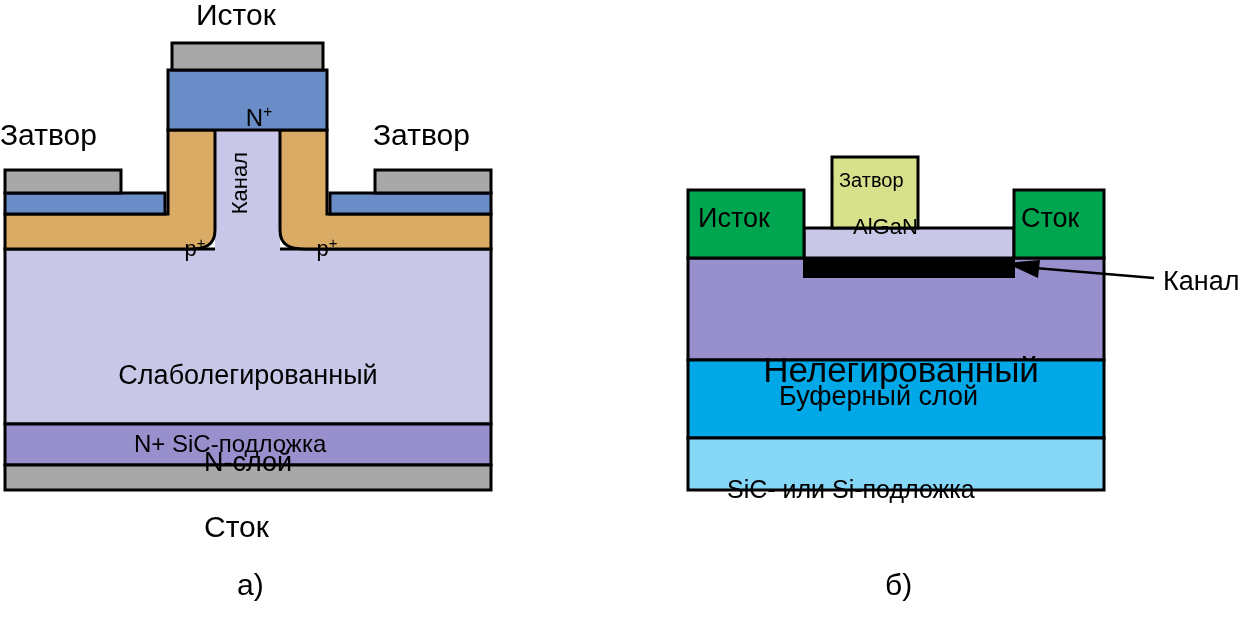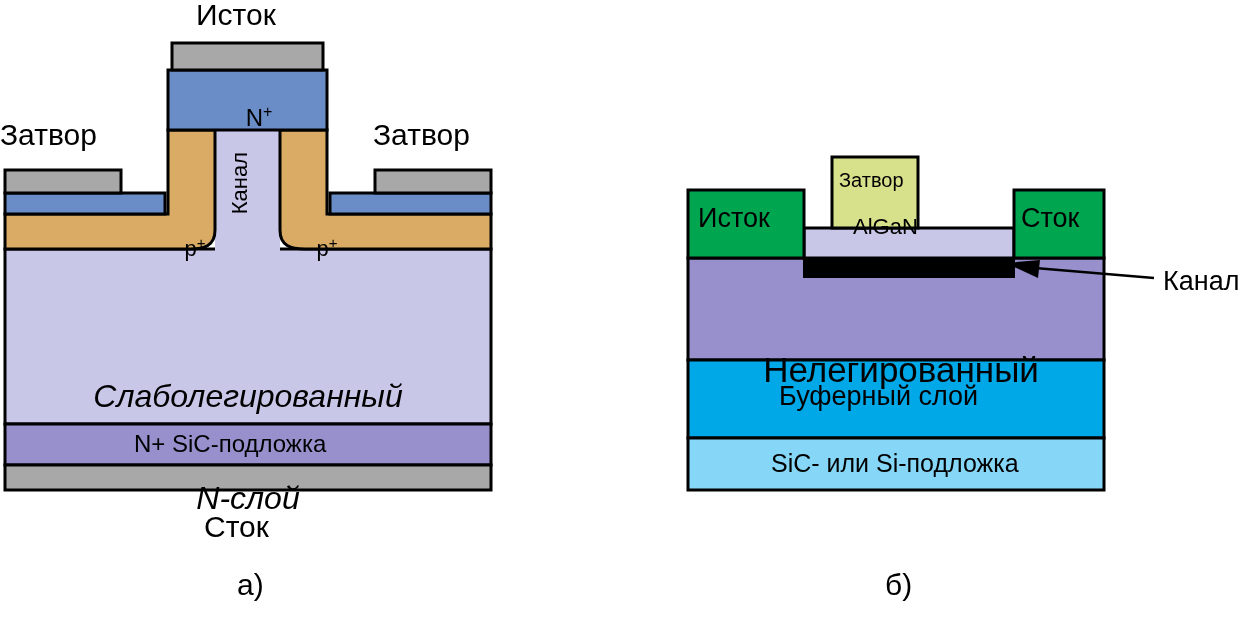--- a/index.html
+++ b/index.html
@@ -76,21 +76,21 @@
               transform:rotate(180deg);transform-origin:center;">Канал</div>
 
   <div class="lbl" style="left:160px;top:213px;font-size:22px;">
     <span>p</span><sup style="font-size:15px;">+</sup>
   </div>
 
   <div class="lbl" style="left:292px;top:213px;font-size:22px;">
     <span>p</span><sup style="font-size:15px;">+</sup>
   </div>
 
-  <div class="lbl" style="left:73px;top:316px;font-size:32px;text-align:center;width:350px;font-style:italic;">
+  <div class="lbl" style="left:73px;top:308px;font-size:27px;text-align:center;width:350px;">
     <div>Слаболегированный</div>
     <div style="margin-top:6px;">N-слой</div>
   </div>
 
   <div class="lbl" style="left:118px;top:432px;font-size:24px;margin-left:16px;">N+ SiC-подложка</div>
 
   <div class="lbl" style="left:204px;top:512px;font-size:30px;">Сток</div>
 
   <div class="lbl" style="left:237px;top:570px;font-size:30px;">а)</div>
 
@@ -123,19 +123,19 @@
   <div class="lbl" style="left:1021px;top:205px;font-size:27px;">Сток</div>
 
   <div class="lbl" style="left:853px;top:216px;font-size:22px;">AlGaN</div>
 
   <div class="lbl" style="left:691px;top:282px;font-size:35px;text-align:center;width:420px;">
     <div>Нелегированный</div>
   </div>
 
   <div class="lbl" style="left:779px;top:383px;font-size:27px;">Буферный слой</div>
 
-  <div class="lbl" style="left:727px;top:451px;font-size:25px;margin-left:44px;">SiC- или Si-подложка</div>
+  <div class="lbl" style="left:727px;top:477px;font-size:25px;">SiC- или Si-подложка</div>
 
   <div class="lbl" style="left:1163px;top:268px;font-size:27px;">Канал</div>
 
   <div class="lbl" style="left:885px;top:570px;font-size:30px;">б)</div>
 
 </div>
 
 </body></html>

